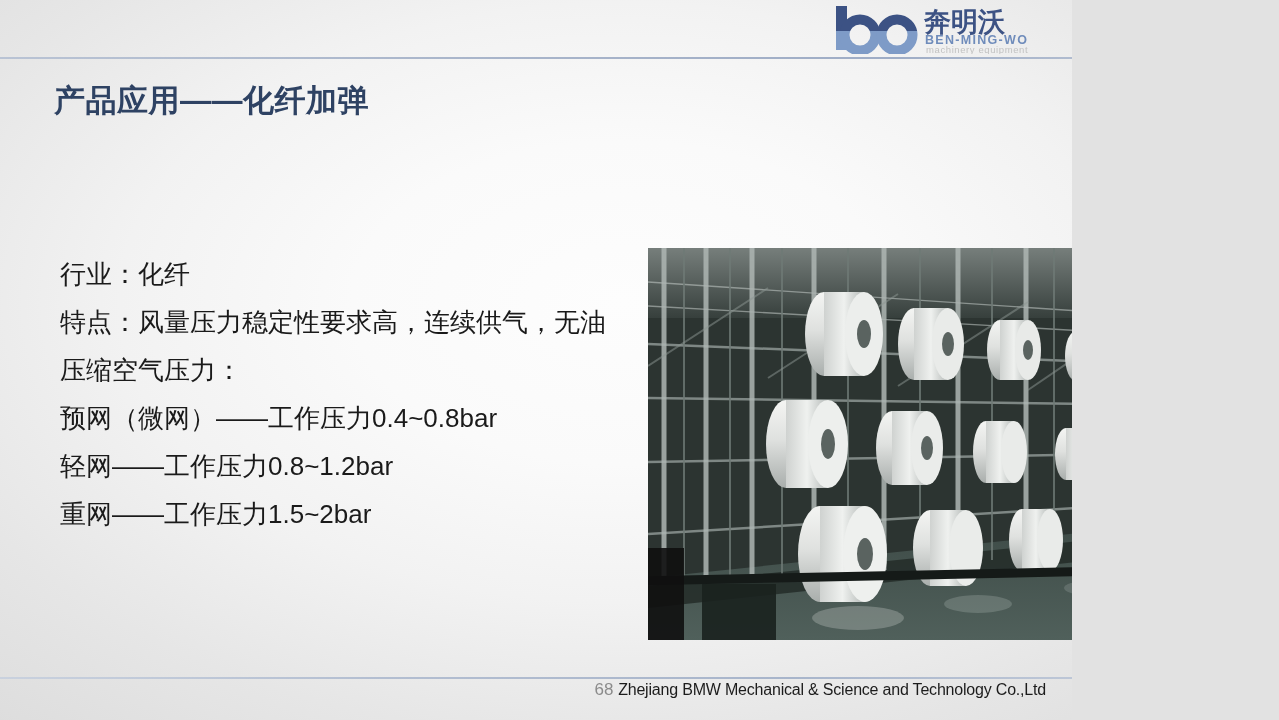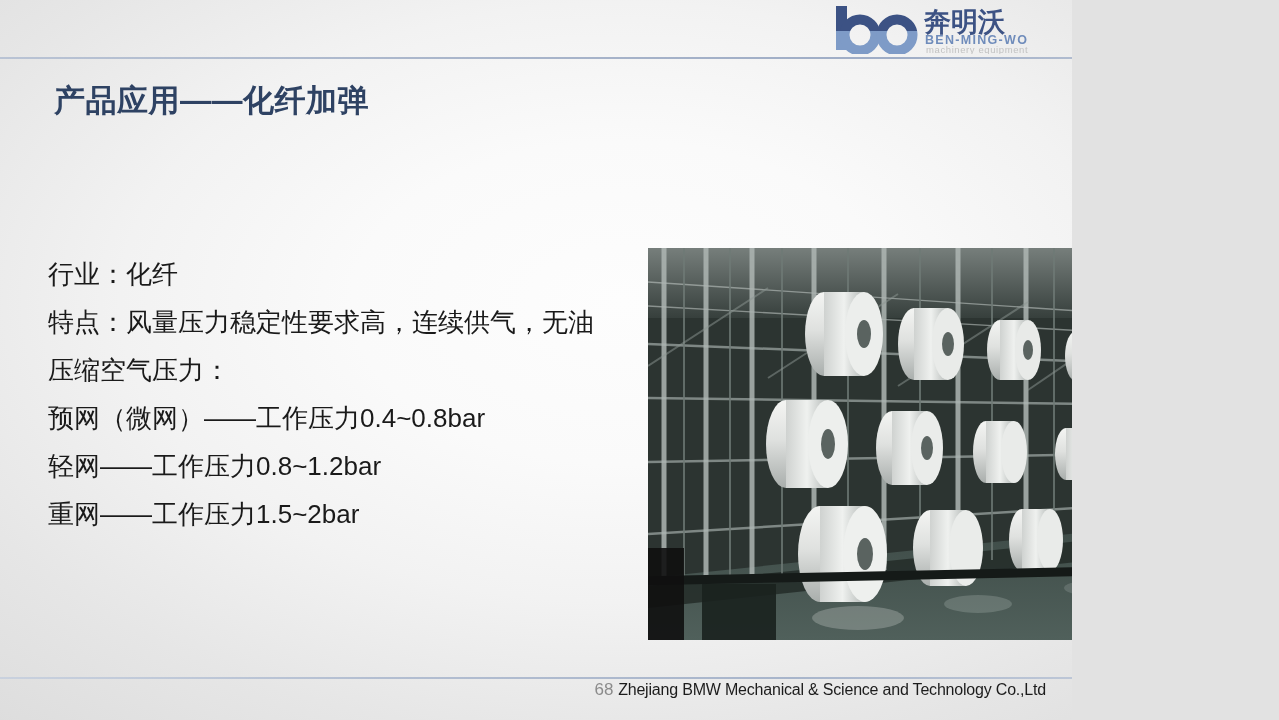--- a/index.html
+++ b/index.html
@@ -61,20 +61,21 @@
     left: 48px;
     top: 250px;
     width: 570px;
   }
 
   .body-line {
     font-size: 26px;
     line-height: 48px;
     color: #1a1a1a;
     white-space: nowrap;
+    margin-left: 12px;
   }
 
   .body-line.wrap {
     white-space: normal;
   }
 
   
   .photo {
     position: absolute;
     left: 648px;

